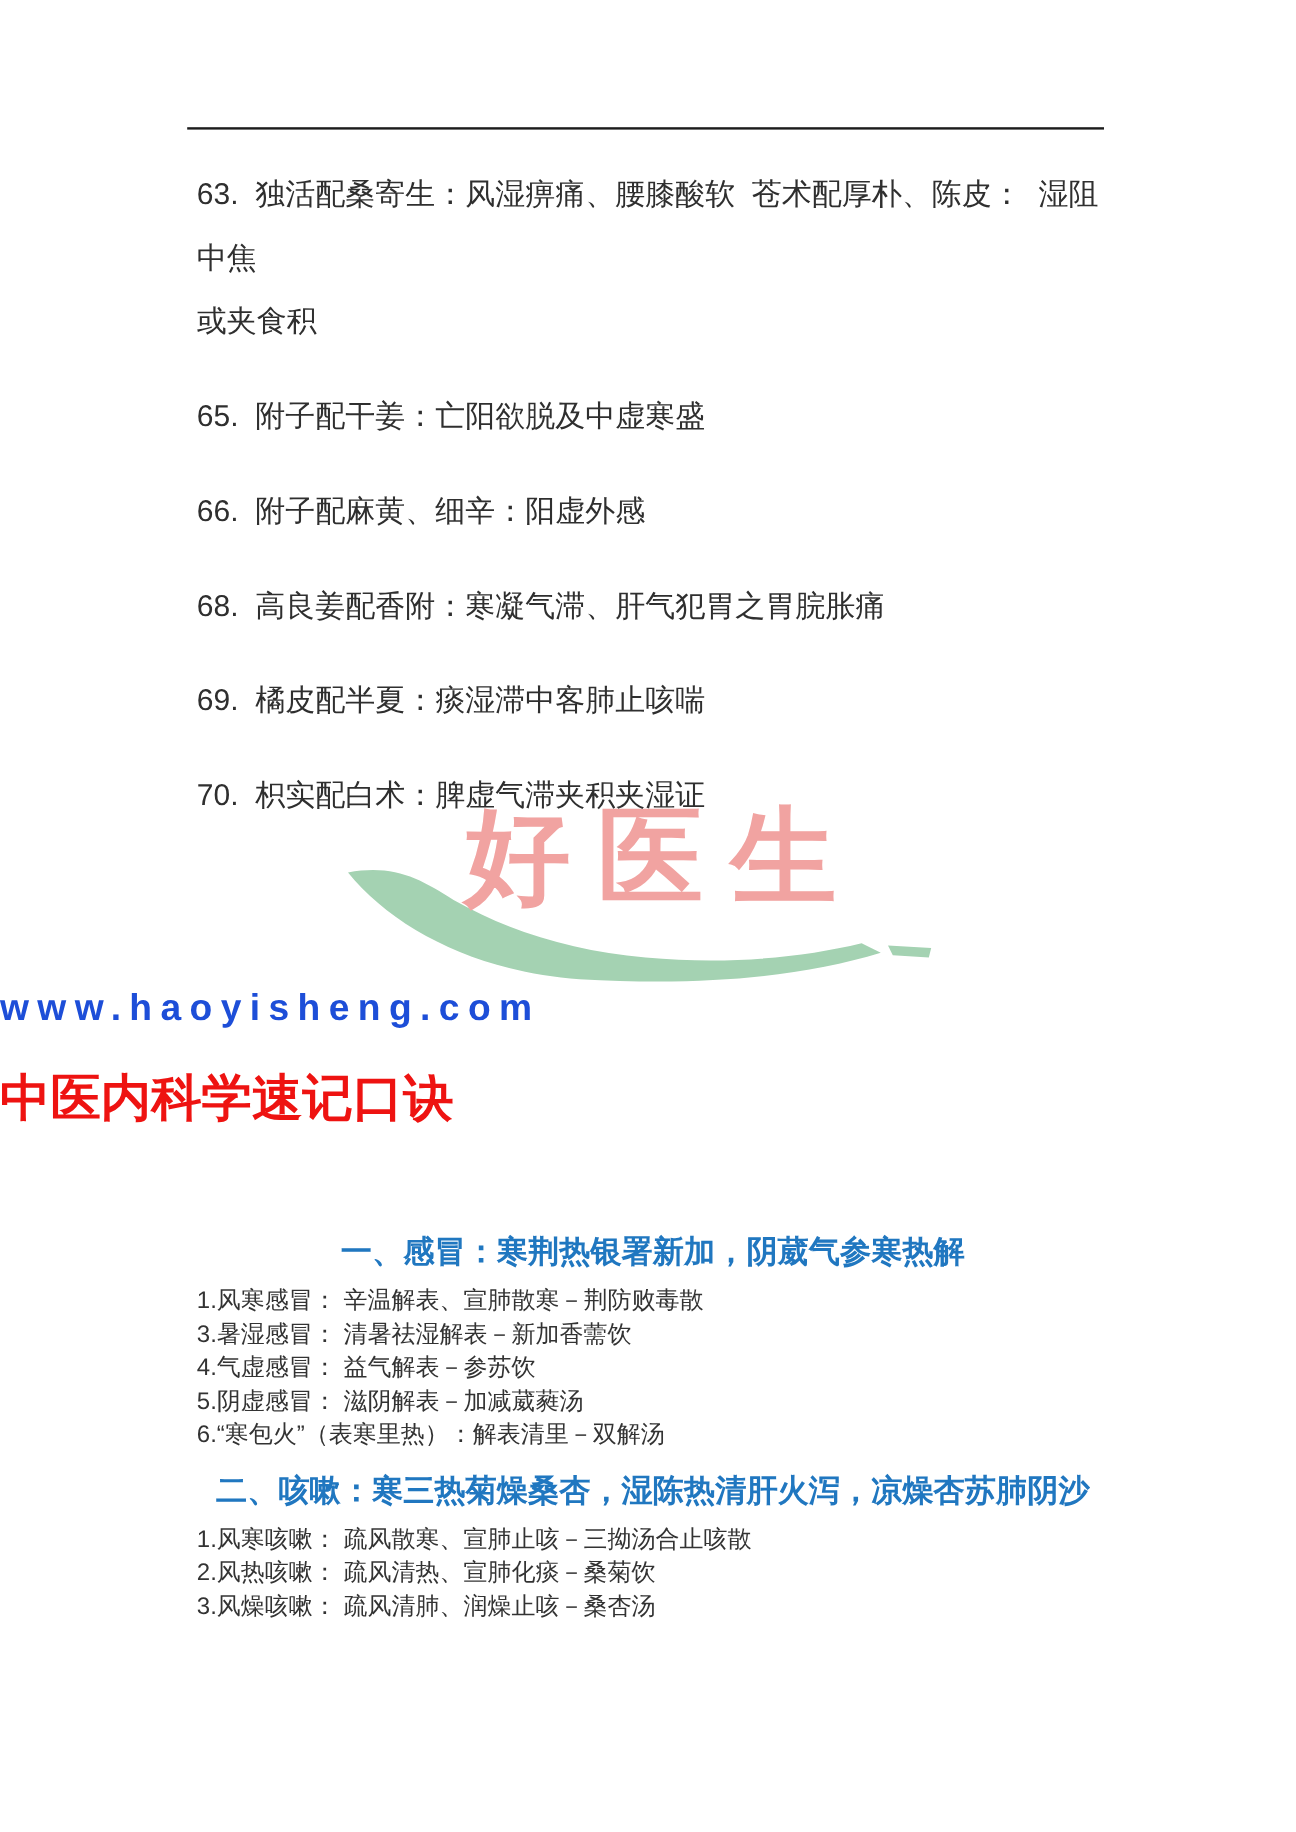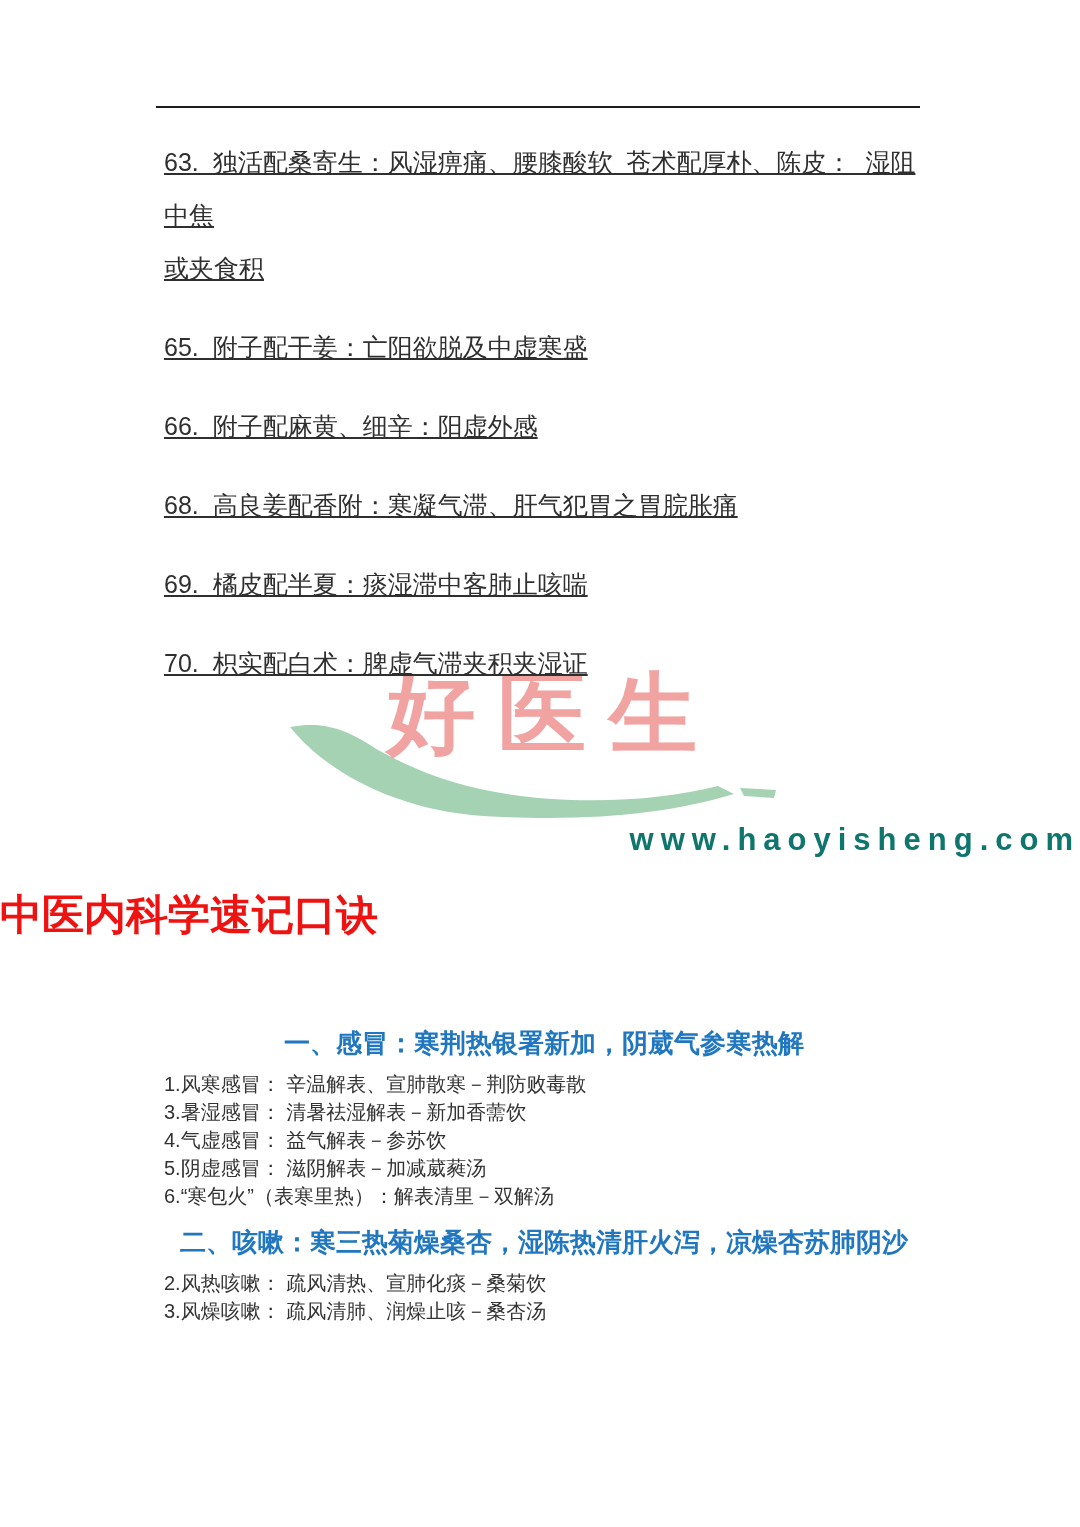--- a/index.html
+++ b/index.html
@@ -27,21 +27,20 @@
     top:109px;
     width:758px;
     z-index:2;
   }
   .herb-item{
     font-size:25px;
     line-height:53px;
     margin:0 0 26px 0;
     color:#2f2f2f;
     white-space:pre-wrap;
-    text-decoration:underline;
   }
   .herb-item:first-child{margin-top:27px;}
   
   .watermark{position:absolute;left:0;top:0;width:100%;height:100%;z-index:1;}
   .wm-swoosh{position:absolute;left:288px;top:712px;}
   .wm-brand{
     position:absolute;
     left:387px;
     top:664px;
     font-size:88px;
@@ -49,25 +48,25 @@
     letter-spacing:23px;
     color:#f1a3a1;
     line-height:100px;
     white-space:nowrap;
   }
   .wm-url{
     position:absolute;
     left:0;
     top:822px;
     width:100%;
-    text-align:right;
+    text-align:left;
     font-size:31px;
     font-weight:bold;
     letter-spacing:7px;
-    color:#0f766e;
+    color:#1d4ed8;
     white-space:nowrap;
   }
   
   .doc-title{
     position:absolute;
     left:0;
     top:887px;
     width:100%;
     text-align:left;
     font-size:42px;
@@ -141,19 +140,20 @@
     <div class="mnemonic-list">
       <div class="mnemonic-item">1.风寒感冒： 辛温解表、宣肺散寒－荆防败毒散</div>
       <div class="mnemonic-item">3.暑湿感冒： 清暑祛湿解表－新加香薷饮</div>
       <div class="mnemonic-item">4.气虚感冒： 益气解表－参苏饮</div>
       <div class="mnemonic-item">5.阴虚感冒： 滋阴解表－加减葳蕤汤</div>
       <div class="mnemonic-item">6.“寒包火”（表寒里热）：解表清里－双解汤</div>
     </div>
 
     <p class="section-heading second">二、咳嗽：寒三热菊燥桑杏，湿陈热清肝火泻，凉燥杏苏肺阴沙</p>
     <div class="mnemonic-list">
+      <div class="mnemonic-item">1.风寒咳嗽： 疏风散寒、宣肺止咳－三拗汤合止咳散</div>
       <div class="mnemonic-item">2.风热咳嗽： 疏风清热、宣肺化痰－桑菊饮</div>
       <div class="mnemonic-item">3.风燥咳嗽： 疏风清肺、润燥止咳－桑杏汤</div>
     </div>
 
   </div>
 
 </div>
 
 </body></html>

